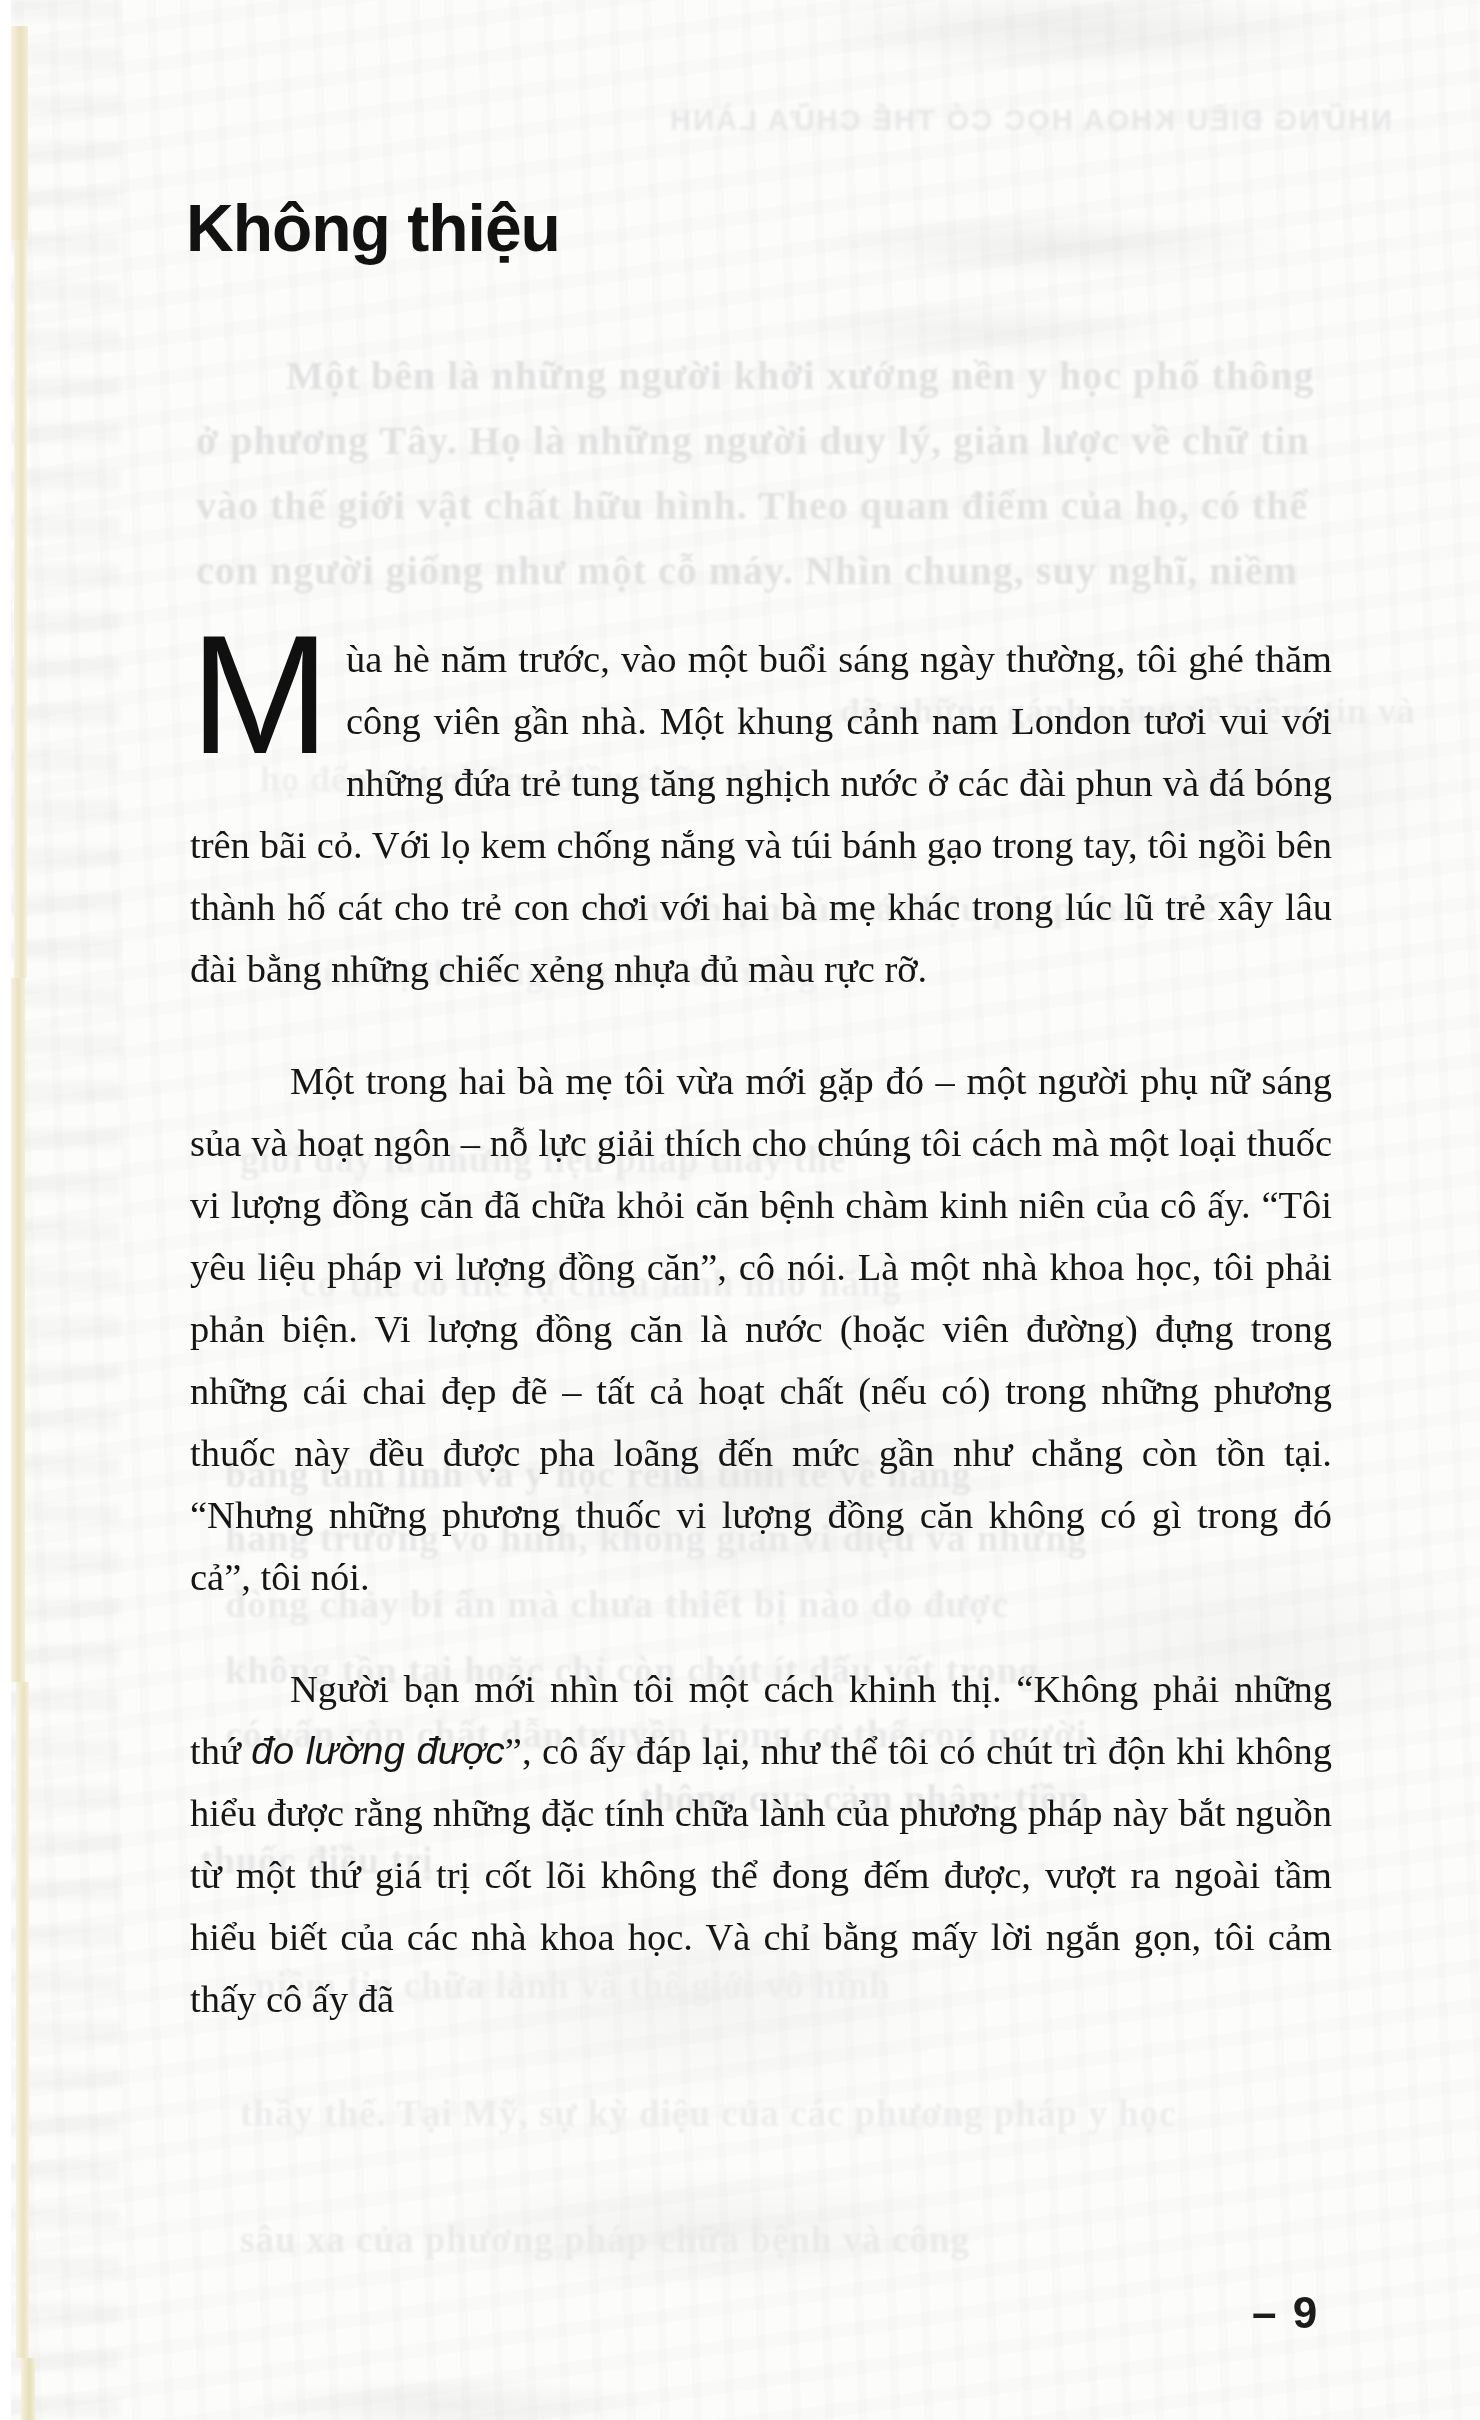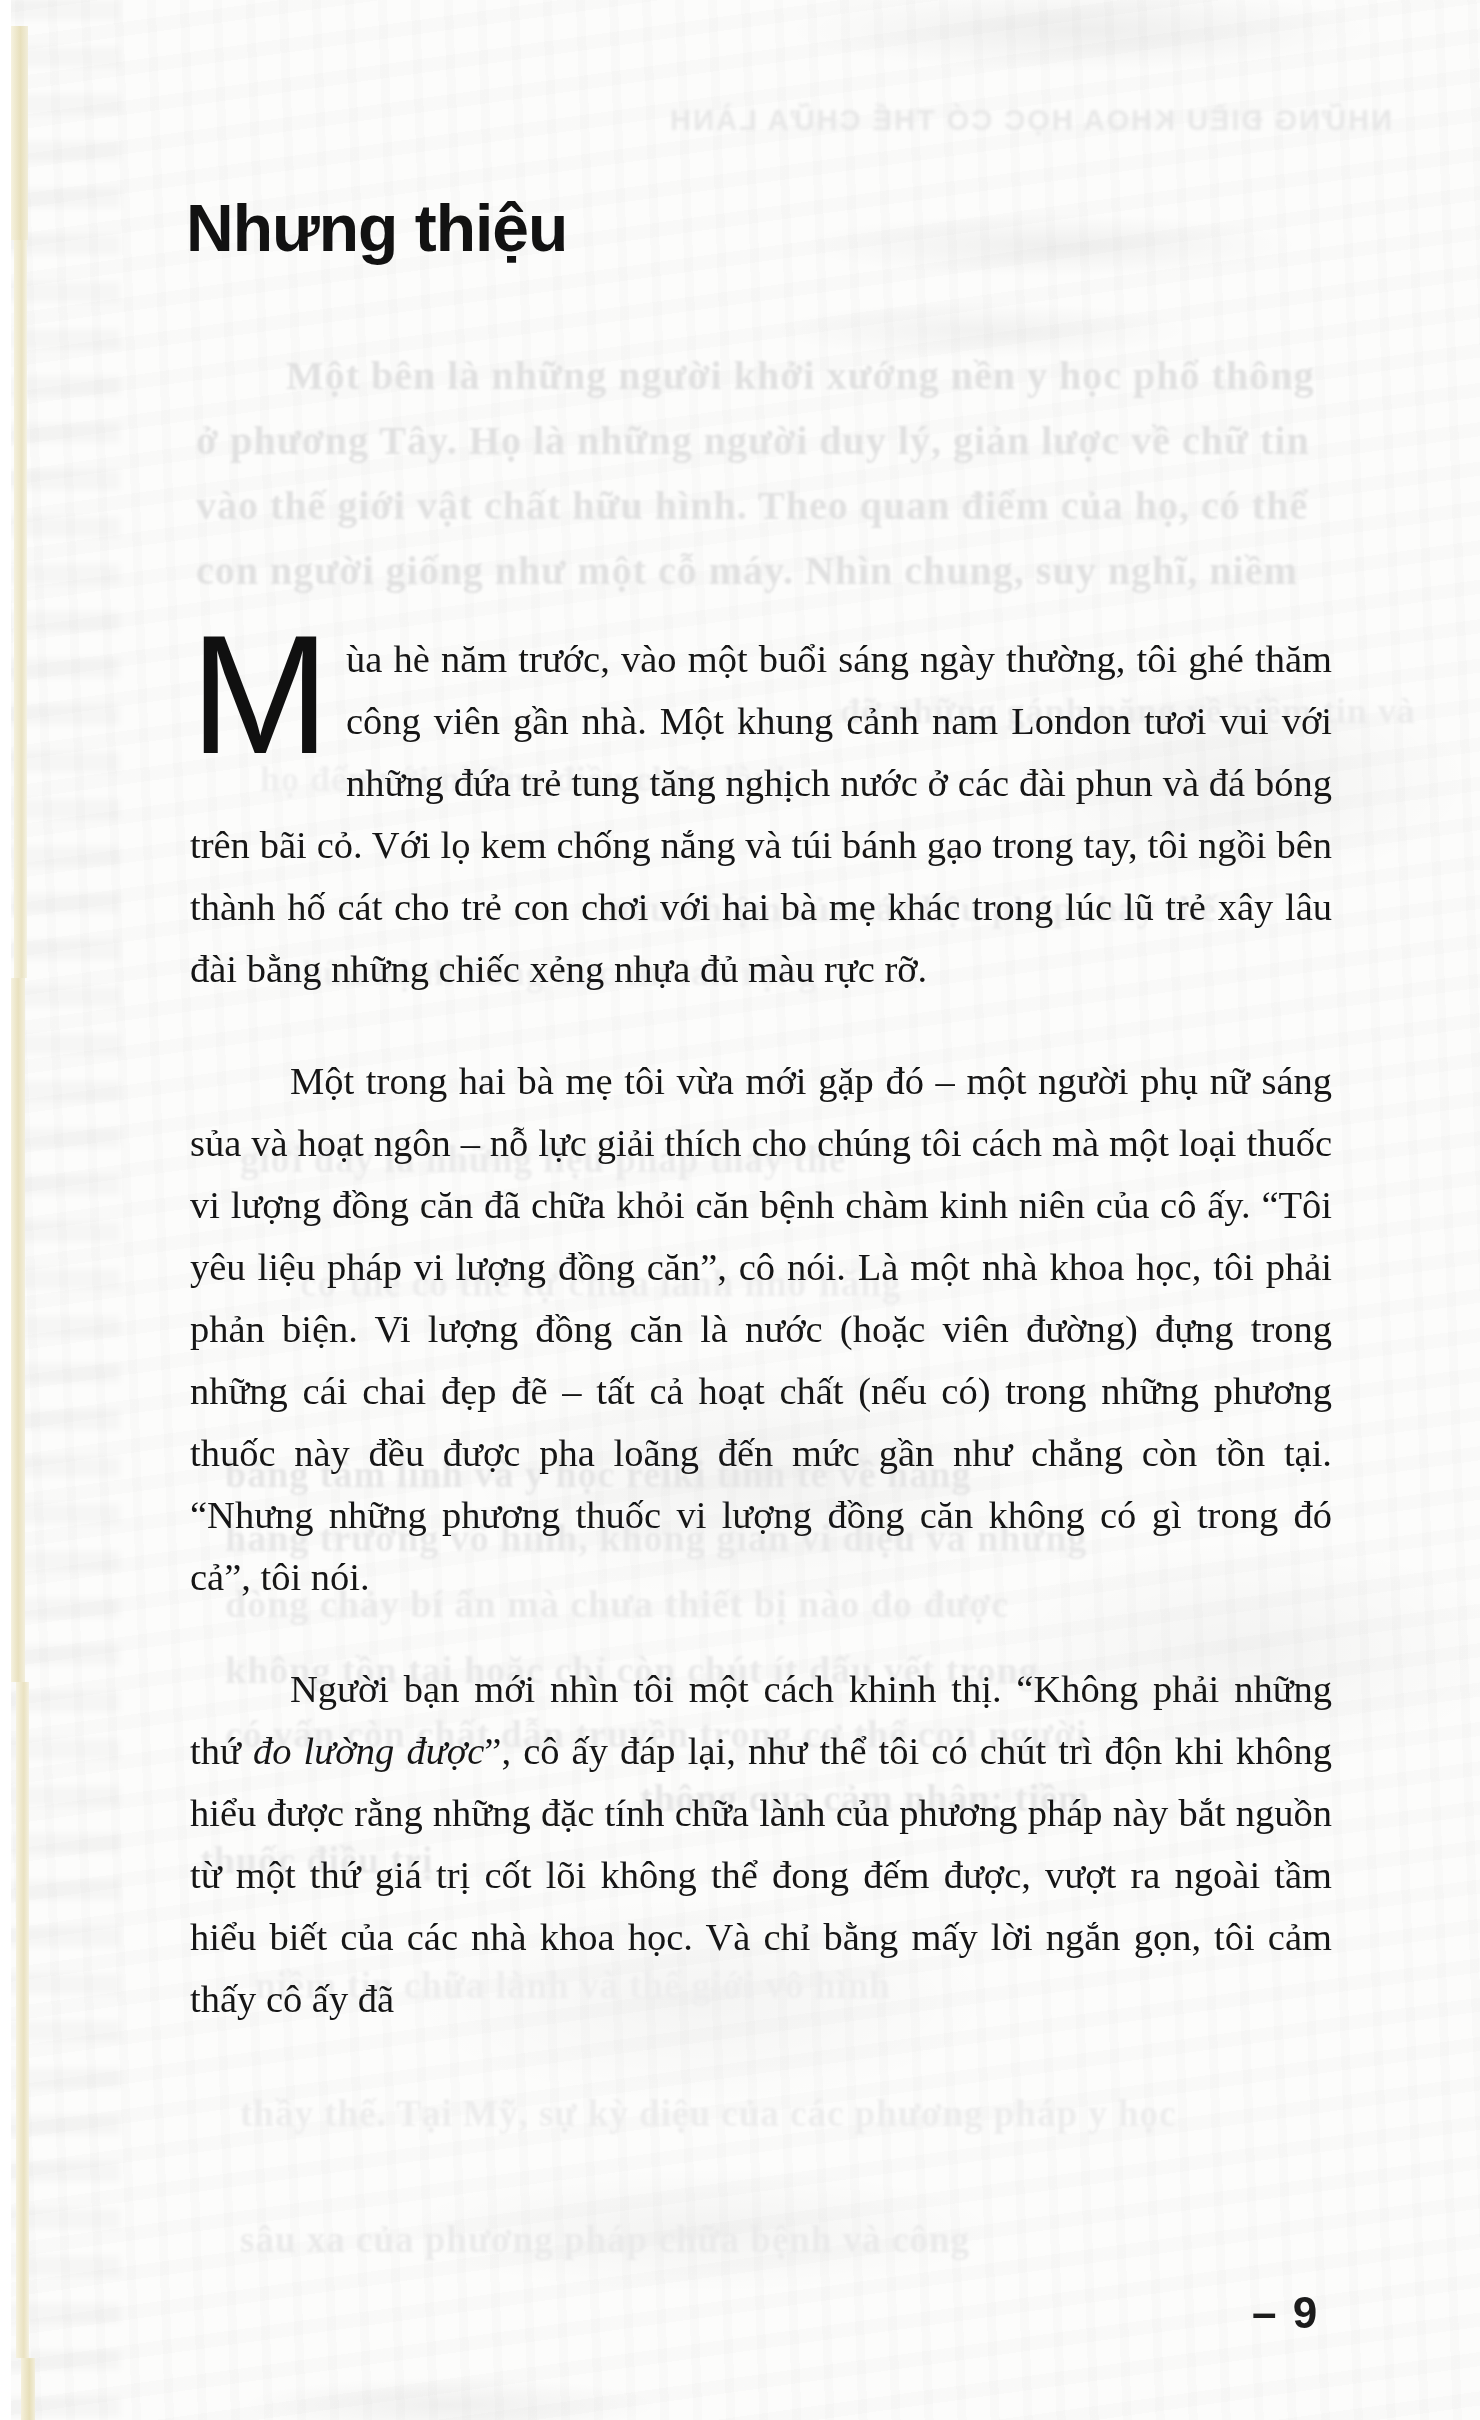--- a/index.html
+++ b/index.html
@@ -83,21 +83,21 @@
     text-align:justify;
   }
   .body-text p{margin:0;}
   .body-text p + p{margin-top:50px;text-indent:100px;}
   .dropcap{
     float:left;
     font-family:"Liberation Sans",sans-serif;font-weight:400;
     font-size:168px;line-height:122px;
     padding:6px 16px 0 0;color:#101010;
   }
-  .p3 i{font-family:Liberation Serif, serif;}
+  .p3 i{font-family:Liberation Sans, sans-serif;}
   .pagenum{
     position:absolute;left:1252px;top:2288px;z-index:4;
     font-family:"Liberation Sans",sans-serif;font-weight:700;
     font-size:44px;color:#1c1c1c;letter-spacing:2px;
   }
 </style>
 </head>
 <body>
 
 <div class="page">
@@ -127,21 +127,21 @@
   <div class="ghost g7">hàng trường vô hình, không gian vi diệu và những</div>
   <div class="ghost g8">dòng chảy bí ẩn mà chưa thiết bị nào đo được</div>
   <div class="ghost g9">không tồn tại hoặc chỉ còn chút ít dấu vết trong</div>
   <div class="ghost g10">có vấn còn chất dẫn truyền trong cơ thể con người</div>
   <div class="ghost g11">thông qua cảm nhận; tiềm</div>
   <div class="ghost g12">thuốc điều trị</div>
   <div class="ghost g13">niềm tin chữa lành và thế giới vô hình</div>
   <div class="ghost g14">thầy thế. Tại Mỹ, sự kỳ diệu của các phương pháp y học</div>
   <div class="ghost g15">sâu xa của phương pháp chữa bệnh và công</div>
 
-  <h1 class="title">Nhưng thiệu</h1>
+  <h1 class="title">Không thiệu</h1>
 
   <div class="body-text">
     <p class="p1"><span class="dropcap">M</span><span>ùa hè năm trước, vào một buổi sáng ngày thường, tôi ghé thăm công viên gần nhà. Một khung cảnh nam London tươi vui với những đứa trẻ tung tăng nghịch nước ở các đài phun và đá bóng trên bãi cỏ. Với lọ kem chống nắng và túi bánh gạo trong tay, tôi ngồi bên thành hố cát cho trẻ con chơi với hai bà mẹ khác trong lúc lũ trẻ xây lâu đài bằng những chiếc xẻng nhựa đủ màu rực rỡ.</span></p>
     <p class="p2">Một trong hai bà mẹ tôi vừa mới gặp đó – một người phụ nữ sáng sủa và hoạt ngôn – nỗ lực giải thích cho chúng tôi cách mà một loại thuốc vi lượng đồng căn đã chữa khỏi căn bệnh chàm kinh niên của cô ấy. “Tôi yêu liệu pháp vi lượng đồng căn”, cô nói. Là một nhà khoa học, tôi phải phản biện. Vi lượng đồng căn là nước (hoặc viên đường) đựng trong những cái chai đẹp đẽ – tất cả hoạt chất (nếu có) trong những phương thuốc này đều được pha loãng đến mức gần như chẳng còn tồn tại. “Nhưng những phương thuốc vi lượng đồng căn không có gì trong đó cả”, tôi nói.</p>
     <p class="p3"><span>Người bạn mới nhìn tôi một cách khinh thị. “Không phải những thứ </span><i>đo lường được</i><span>”, cô ấy đáp lại, như thể tôi có chút trì độn khi không hiểu được rằng những đặc tính chữa lành của phương pháp này bắt nguồn từ một thứ giá trị cốt lõi không thể đong đếm được, vượt ra ngoài tầm hiểu biết của các nhà khoa học. Và chỉ bằng mấy lời ngắn gọn, tôi cảm thấy cô ấy đã</span></p>
   </div>
 
   <div class="pagenum">– 9</div>
 
 </div>

